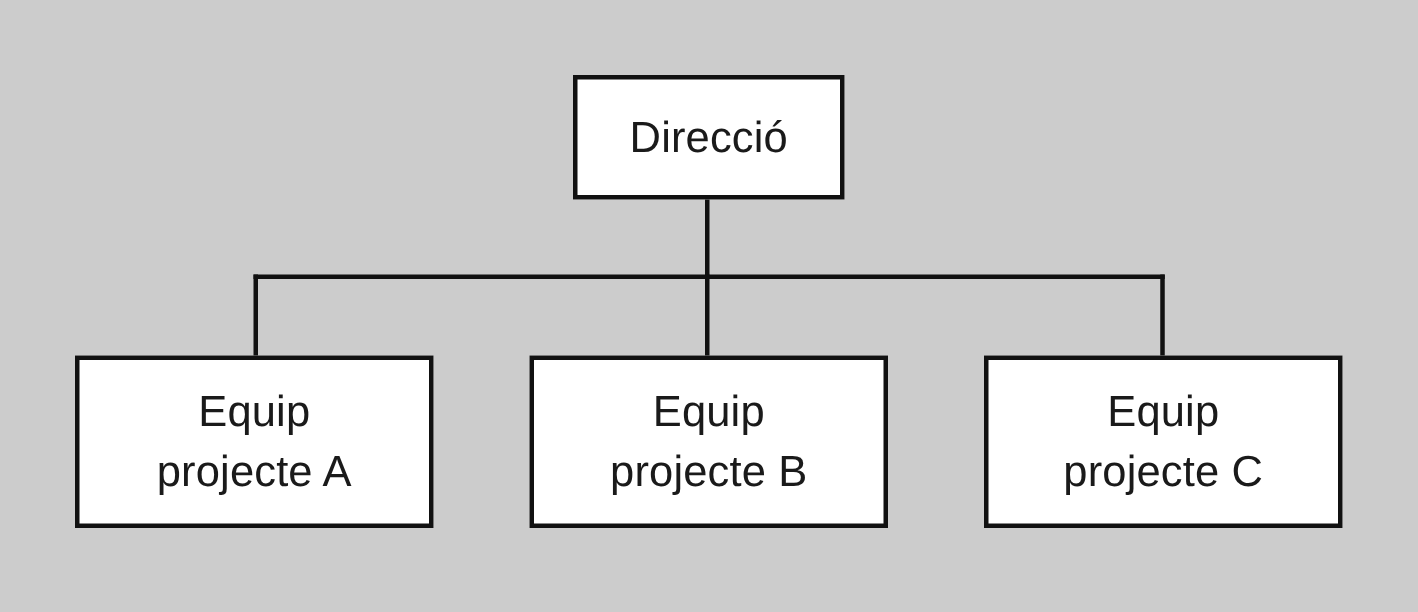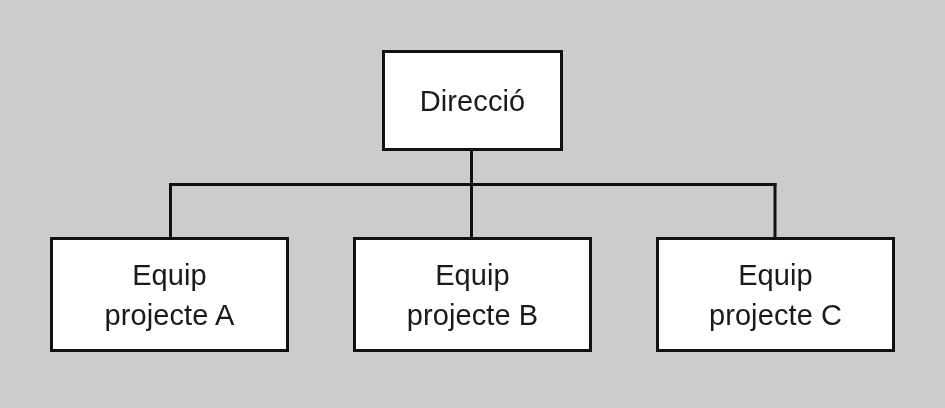--- a/index.html
+++ b/index.html
@@ -45,21 +45,21 @@
     font-weight: 400;
     letter-spacing: 0.1px;
     white-space: pre-line;
     padding: 0 6px;
   }
   
   #node-direccio {
     left: 382px;
     top: 50px;
     width: 181px;
-    height: 101px;
+    height: 83px;
   }
   
   #node-equip-a {
     left: 50px;
     top: 237px;
     width: 239px;
     height: 115px;
   }
   #node-equip-b {
     left: 353px;

